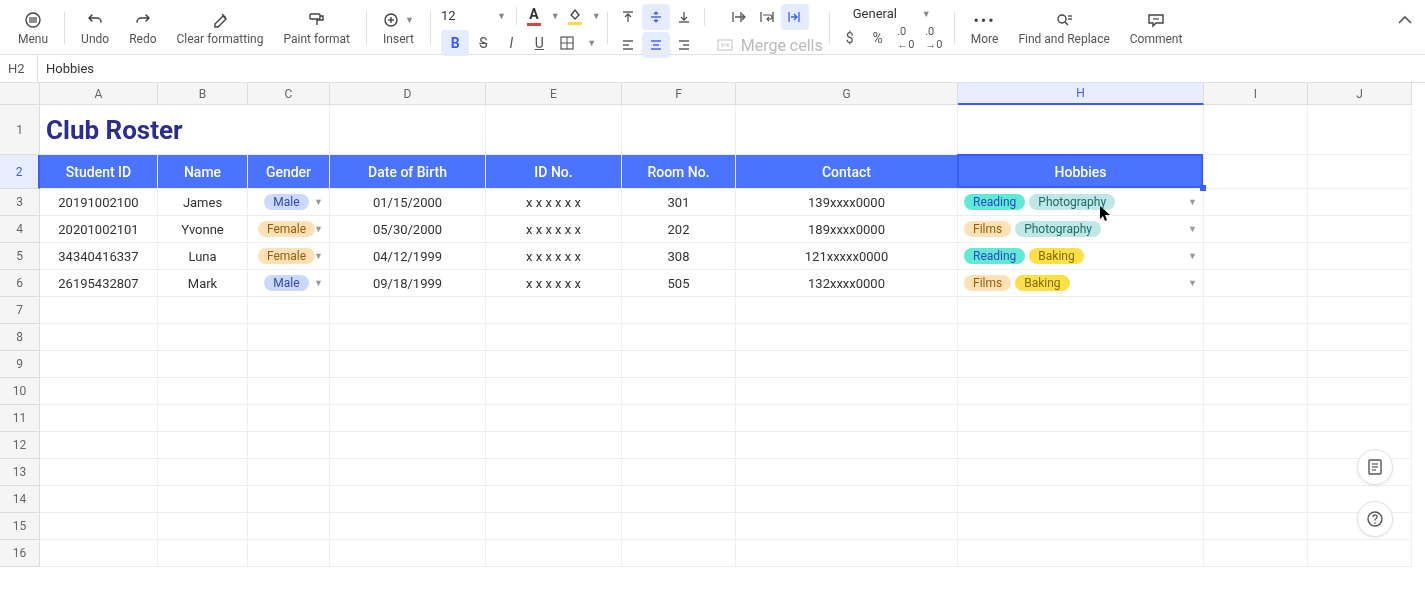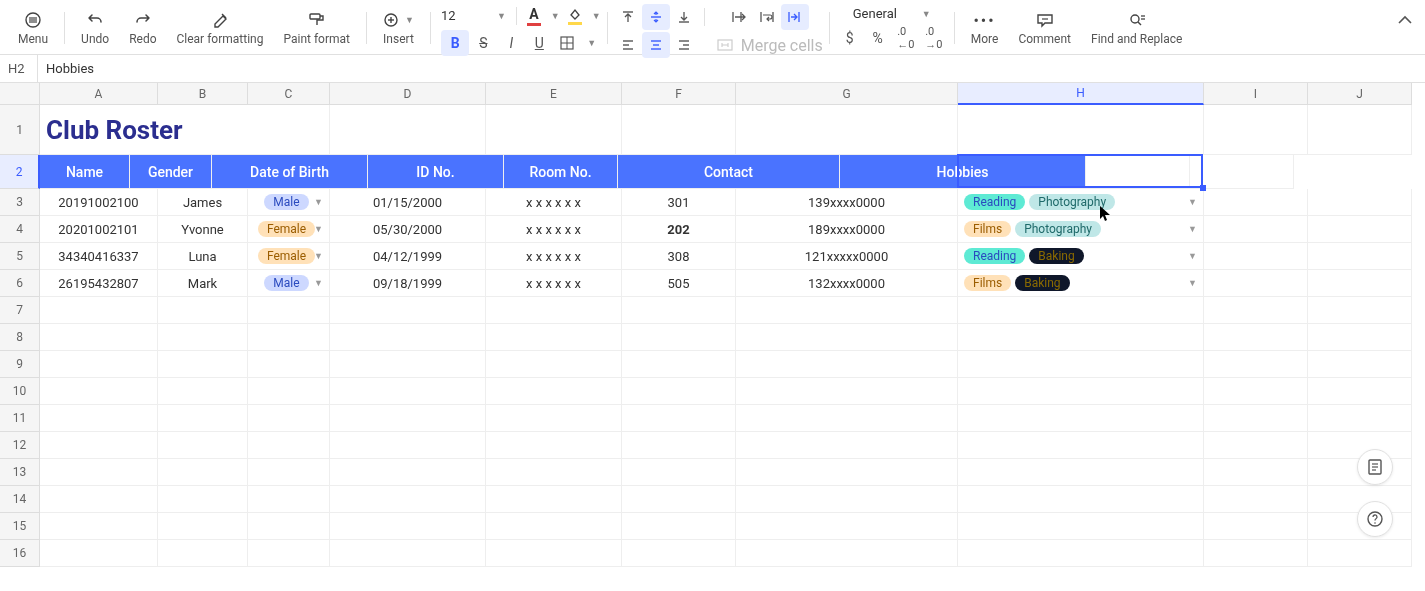--- a/index.html
+++ b/index.html
@@ -36,21 +36,21 @@
 .cell { border-right: 1px solid #eee; border-bottom: 1px solid #eee; display: flex; align-items: center; padding: 0 6px; font-size: 13px; overflow: hidden; white-space: nowrap; position: relative; }
 .title-cell { font-size: 26px; font-weight: 700; color: #2b2e8f; padding-left: 6px; }
 .hdr-cell { background: #4a73ff; color: #fff; font-weight: 500; justify-content: center; font-size: 14px; }
 .center { justify-content: center; }
 .tag { border-radius: 10px; padding: 1px 9px; font-size: 12px; margin-right: 4px; display: inline-block; }
 .tag-male { background: #cdd8ff; color: #2b4bbf; }
 .tag-female { background: #ffe1b8; color: #9b5d00; }
 .tag-reading { background: #5eead4; color: #2b4bbf; }
 .tag-photo { background: #bfe7e7; color: #1f6a6a; }
 .tag-films { background: #ffe1b8; color: #9b5d00; }
-.tag-baking { background: #0f172a; color: #8a6a00; }
+.tag-baking { background: #fde047; color: #8a6a00; }
 .cell-dd { position: absolute; right: 6px; font-size: 9px; color: #999; cursor: pointer; }
 .sel-outline { position: absolute; border: 2px solid #3a5cff; pointer-events: none; }
 .sel-handle { position: absolute; width: 6px; height: 6px; background: #3a5cff; }
 .float-btn { position: fixed; right: 32px; width: 36px; height: 36px; border-radius: 50%; background: #fff; border: 1px solid #e0e0e0; display: flex; align-items: center; justify-content: center; cursor: pointer; color: #555; box-shadow: 0 1px 3px rgba(0,0,0,0.08); }
 .cursor-ptr { position: fixed; width: 12px; height: 16px; pointer-events: none; }
 .tool-col { display:flex; flex-direction:column; align-items:center; }
 .muted { color: #bbb; }
 svg { display: block; }
 </style>
 </head>
@@ -269,36 +269,36 @@
 
   <div class="divider"></div>
 
   <div class="tool-item">
     <span class="icon" style="letter-spacing:2px;">•••</span>
     <span class="lbl">More</span>
   </div>
   <div class="tool-item">
     <span class="icon">
         <svg width="18" height="16" viewBox="0 0 18 16">
-          <path d="M2 3h14v8H9l-3 3v-3H2z" fill="none" stroke="#434343" stroke-width="1.4"></path>
-          <line x1="6" y1="7" x2="12" y2="7" stroke="#434343" stroke-width="1.2"></line>
-        </svg>
-      </span>
-    <span class="lbl">Comment</span>
-  </div>
-  <div class="tool-item">
-    <span class="icon">
-        <svg width="18" height="16" viewBox="0 0 18 16">
           <circle cx="7" cy="7" r="4" fill="none" stroke="#434343" stroke-width="1.4"></circle>
           <line x1="10" y1="10" x2="13" y2="13" stroke="#434343" stroke-width="1.4"></line>
           <line x1="13" y1="4" x2="17" y2="4" stroke="#434343" stroke-width="1.3"></line>
           <line x1="13" y1="7" x2="17" y2="7" stroke="#434343" stroke-width="1.3"></line>
         </svg>
       </span>
     <span class="lbl">Find and Replace</span>
+  </div>
+  <div class="tool-item">
+    <span class="icon">
+        <svg width="18" height="16" viewBox="0 0 18 16">
+          <path d="M2 3h14v8H9l-3 3v-3H2z" fill="none" stroke="#434343" stroke-width="1.4"></path>
+          <line x1="6" y1="7" x2="12" y2="7" stroke="#434343" stroke-width="1.2"></line>
+        </svg>
+      </span>
+    <span class="lbl">Comment</span>
   </div>
 
   <div class="collapse-btn">
     <svg width="16" height="12" viewBox="0 0 16 12">
         <path d="M2 9l6-6 6 6" fill="none" stroke="#555" stroke-width="1.6"></path>
       </svg>
   </div>
 </div>
 
 <div class="formula-bar">
@@ -346,20 +346,21 @@
           <div class="cell title-cell" style="width: 290px; height: 50px;">Club Roster</div>
           <div class="cell " style="width: 156px; height: 50px;"></div>
           <div class="cell " style="width: 136px; height: 50px;"></div>
           <div class="cell " style="width: 114px; height: 50px;"></div>
           <div class="cell " style="width: 222px; height: 50px;"></div>
           <div class="cell " style="width: 246px; height: 50px;"></div>
           <div class="cell " style="width: 104px; height: 50px;"></div>
           <div class="cell " style="width: 104px; height: 50px;"></div>
         </div>
         <div class="grid-row">
+          <div class="cell hdr-cell" style="width: 118px; height: 34px;">Student ID</div>
           <div class="cell hdr-cell" style="width: 90px; height: 34px;">Name</div>
           <div class="cell hdr-cell" style="width: 82px; height: 34px;">Gender</div>
           <div class="cell hdr-cell" style="width: 156px; height: 34px;">Date of Birth</div>
           <div class="cell hdr-cell" style="width: 136px; height: 34px;">ID No.</div>
           <div class="cell hdr-cell" style="width: 114px; height: 34px;">Room No.</div>
           <div class="cell hdr-cell" style="width: 222px; height: 34px;">Contact</div>
           <div class="cell hdr-cell" style="width: 246px; height: 34px;">Hobbies</div>
           <div class="cell " style="width: 104px; height: 34px;"></div>
           <div class="cell " style="width: 104px; height: 34px;"></div>
         </div>
@@ -384,21 +385,21 @@
         </div>
         <div class="grid-row">
           <div class="cell center" style="width: 118px; height: 27px;">20201002101</div>
           <div class="cell center" style="width: 90px; height: 27px;">Yvonne</div>
           <div class="cell center" style="width: 82px; height: 27px;">
             <span class="tag tag-female">Female</span>
             <span class="cell-dd">▼</span>
           </div>
           <div class="cell center" style="width: 156px; height: 27px;">05/30/2000</div>
           <div class="cell center" style="width: 136px; height: 27px;">x x x x x x</div>
-          <div class="cell center" style="width: 114px; height: 27px; font-weight: bold;">202</div>
+          <div class="cell center" style="width: 114px; height: 27px;">202</div>
           <div class="cell center" style="width: 222px; height: 27px;">189xxxx0000</div>
           <div class="cell " style="width: 246px; height: 27px;">
             <span class="tag tag-films">Films</span>
             <span class="tag tag-photo">Photography</span>
             <span class="cell-dd">▼</span>
           </div>
           <div class="cell " style="width: 104px; height: 27px;"></div>
           <div class="cell " style="width: 104px; height: 27px;"></div>
         </div>
         <div class="grid-row">

